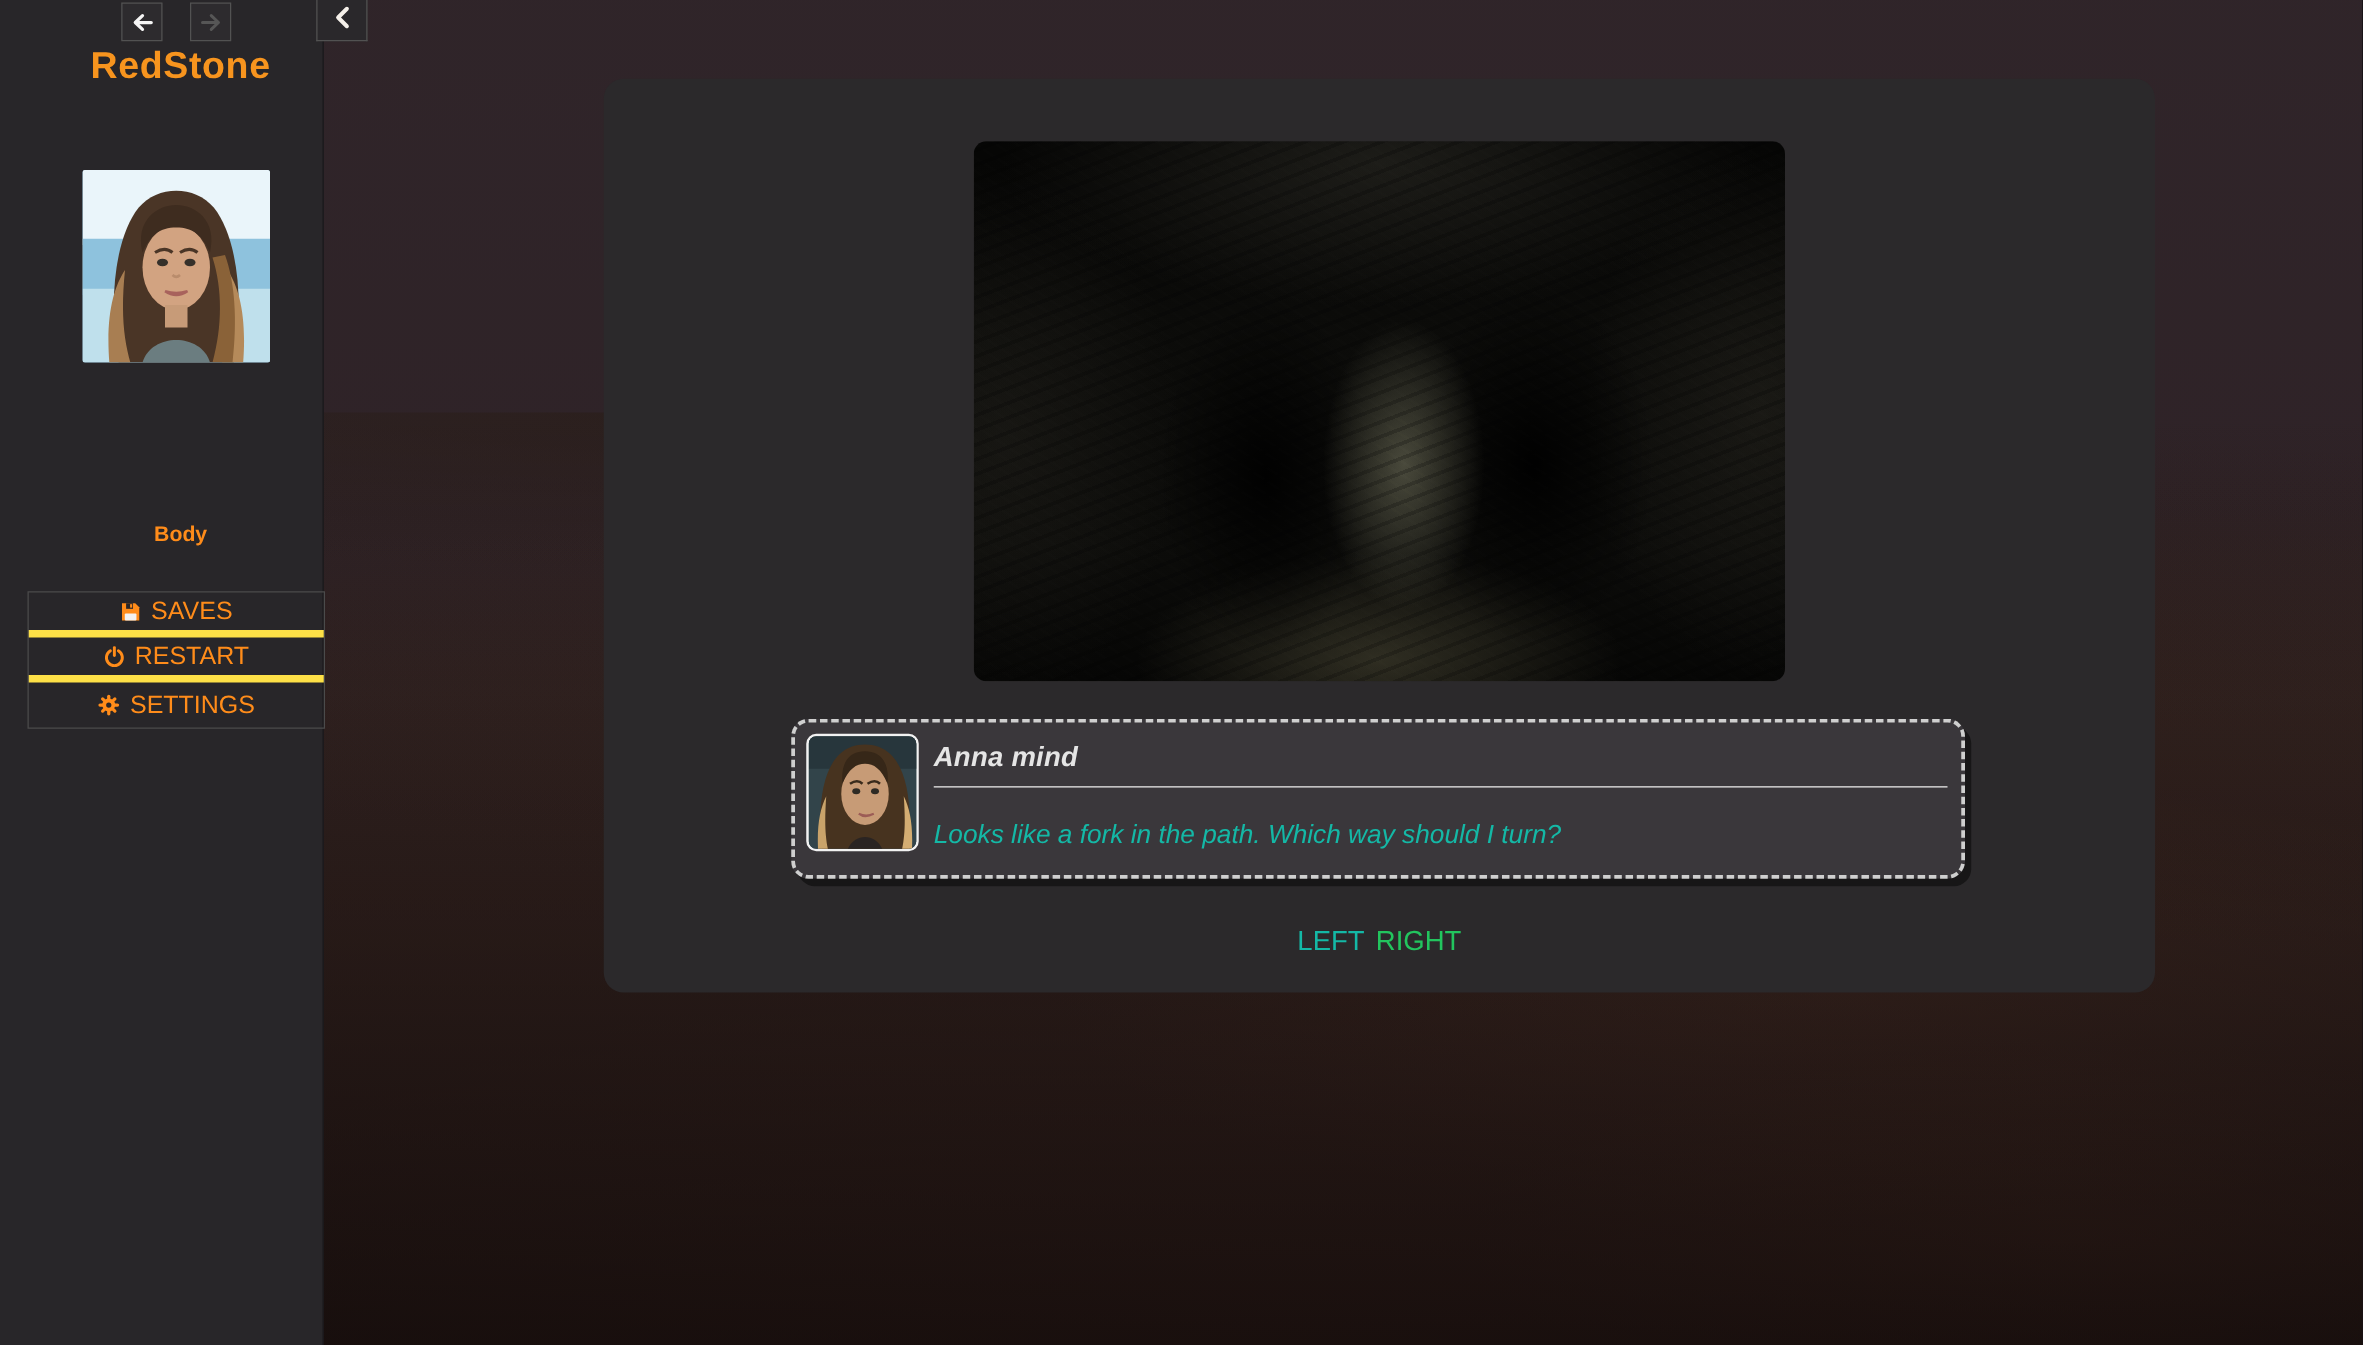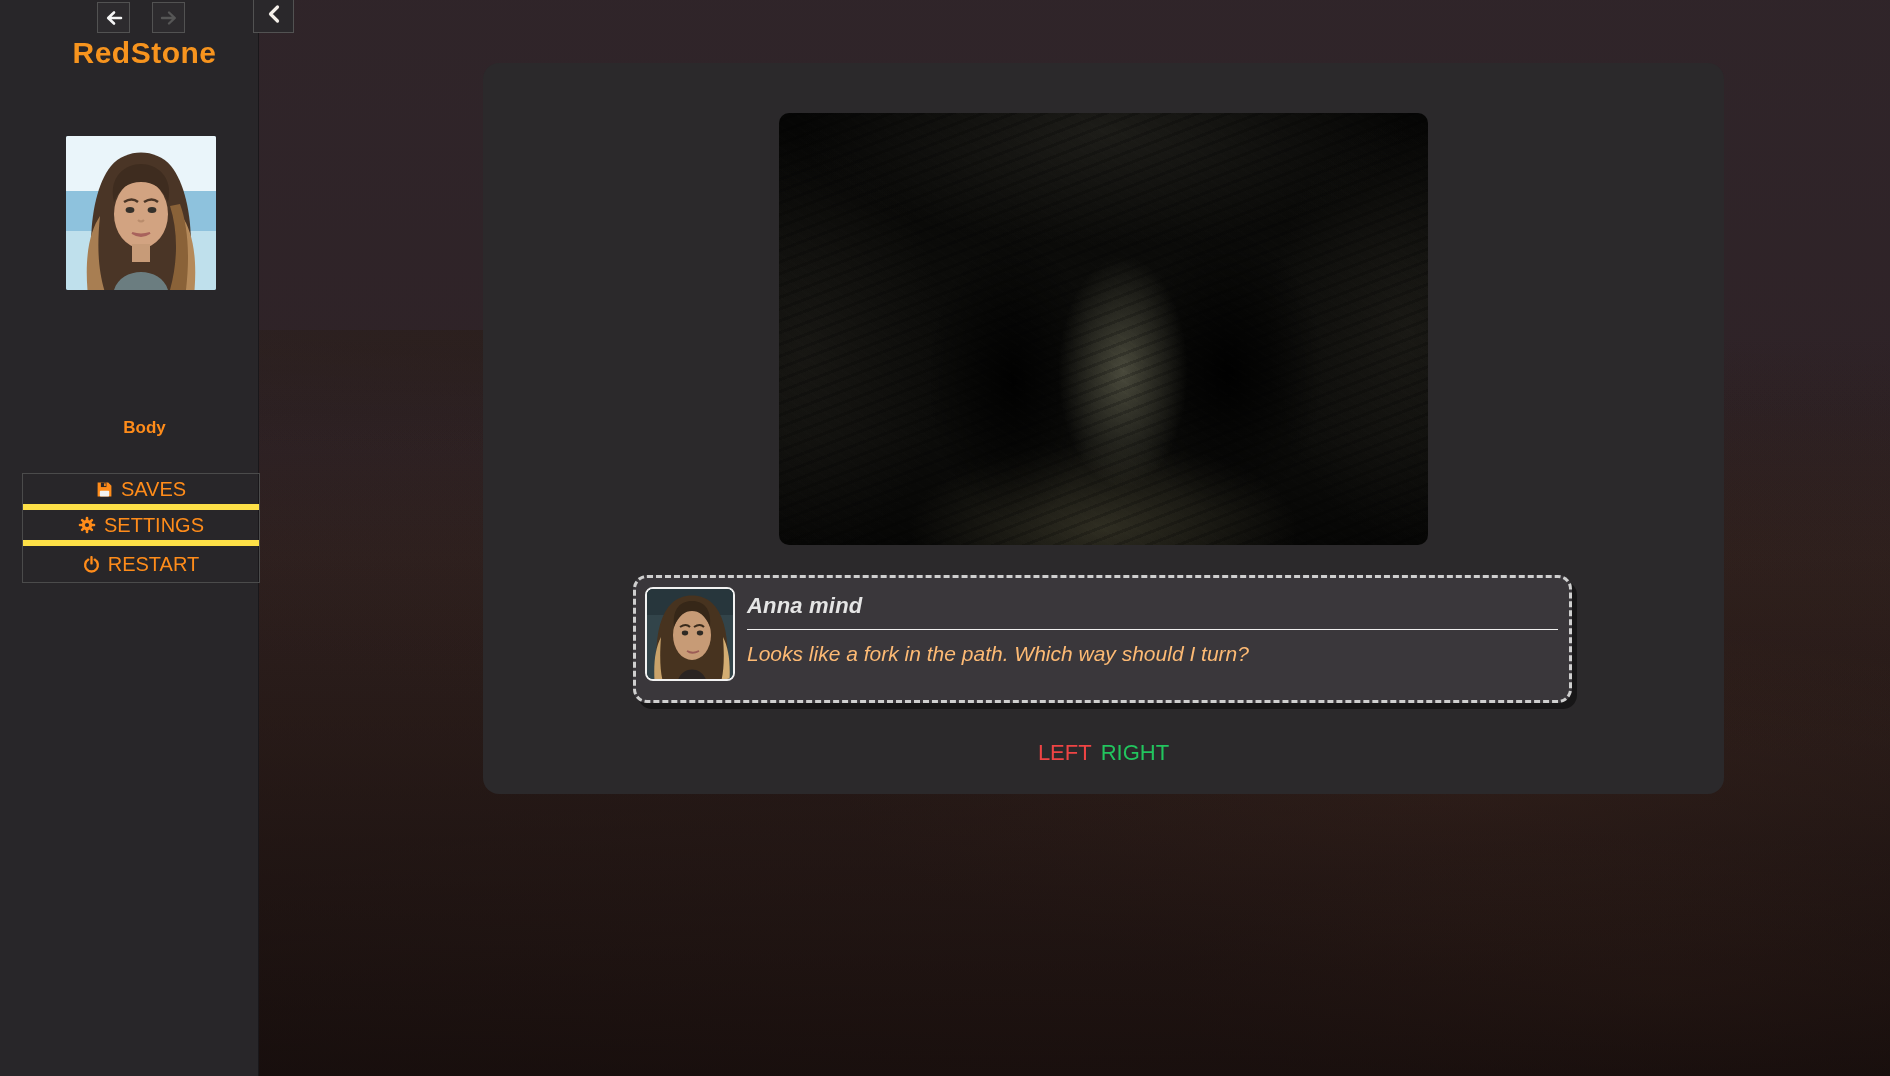--- a/index.html
+++ b/index.html
@@ -115,28 +115,28 @@
   .dialog .avatar svg { display:block; }
   .dialog .content { flex:1 1 auto; padding-top:6px; padding-right:2px; }
   .speaker {
     font-style:italic; font-weight:bold; font-size:22px; color:#e5e5e5;
     letter-spacing:.2px;
   }
   .dialog hr {
     border:none; border-top:1px solid #f0f0f0; margin-top:10px; margin-bottom:0;
   }
   .dialog .line {
-    margin-top:12px; font-style:italic; font-size:21px; color:#fdba74;
+    margin-top:26px; font-style:italic; font-size:21px; color:#14b8a6;
   }
   .choices {
     position:absolute; left:0; bottom:28px; width:100%;
     text-align:center; font-size:22px;
   }
   .choices a { text-decoration:none; cursor:pointer; }
-  .choices a.left  { color:#ef4444; margin-right:9px; }
+  .choices a.left  { color:#14b8a6; margin-right:9px; }
   .choices a.right { color:#22c55e; }
 </style>
 </head>
 <body>
 
 <div class="backdrop">
   <div class="ridge"></div>
 </div>
 
 <div class="sidebar">
@@ -191,41 +191,41 @@
           <path d="M1.5 1.5 h10 L14.5 4.5 v10 h-13 z" fill="#ff8c1a"></path>
           <rect x="4.6" y="1.5" width="5.2" height="4.2" fill="#282629"></rect>
           <rect x="7.6" y="2.2" width="1.6" height="2.6" fill="#ff8c1a"></rect>
           <rect x="3.6" y="9.2" width="8.8" height="5.3" rx="0.8" fill="#f3f3f3"></rect>
         </svg>
       </span>
       <span>SAVES</span>
     </li>
     <li>
       <span>
+        <svg width="17" height="17" viewBox="0 0 16 16">
+          <path d="M5 3.4 A6 6 0 1 0 11 3.4" fill="none" stroke="#ff8c1a" stroke-width="2.2" stroke-linecap="round"></path>
+          <line x1="8" y1="1" x2="8" y2="7" stroke="#ff8c1a" stroke-width="2.2" stroke-linecap="round"></line>
+        </svg>
+      </span>
+      <span>RESTART</span>
+    </li>
+    <li>
+      <span>
         <svg width="18" height="18" viewBox="0 0 18 18">
           <g stroke="#ff8c1a" stroke-width="2.6" stroke-linecap="round">
             <line x1="9" y1="2" x2="9" y2="16"></line>
             <line x1="2" y1="9" x2="16" y2="9"></line>
             <line x1="4.1" y1="4.1" x2="13.9" y2="13.9"></line>
             <line x1="13.9" y1="4.1" x2="4.1" y2="13.9"></line>
           </g>
           <circle cx="9" cy="9" r="5.2" fill="#ff8c1a"></circle>
           <circle cx="9" cy="9" r="2.1" fill="#282629"></circle>
         </svg>
       </span>
       <span>SETTINGS</span>
-    </li>
-    <li>
-      <span>
-        <svg width="17" height="17" viewBox="0 0 16 16">
-          <path d="M5 3.4 A6 6 0 1 0 11 3.4" fill="none" stroke="#ff8c1a" stroke-width="2.2" stroke-linecap="round"></path>
-          <line x1="8" y1="1" x2="8" y2="7" stroke="#ff8c1a" stroke-width="2.2" stroke-linecap="round"></line>
-        </svg>
-      </span>
-      <span>RESTART</span>
     </li>
   </ul>
 </div>
 
 <div class="collapse-btn">
   <span>
     <svg width="16" height="22" viewBox="0 0 16 22">
       <path d="M11.5 4 L4.5 11 L11.5 18" fill="none" stroke="#f5f0ea" stroke-width="3.2" stroke-linecap="round" stroke-linejoin="round"></path>
     </svg>
   </span>

